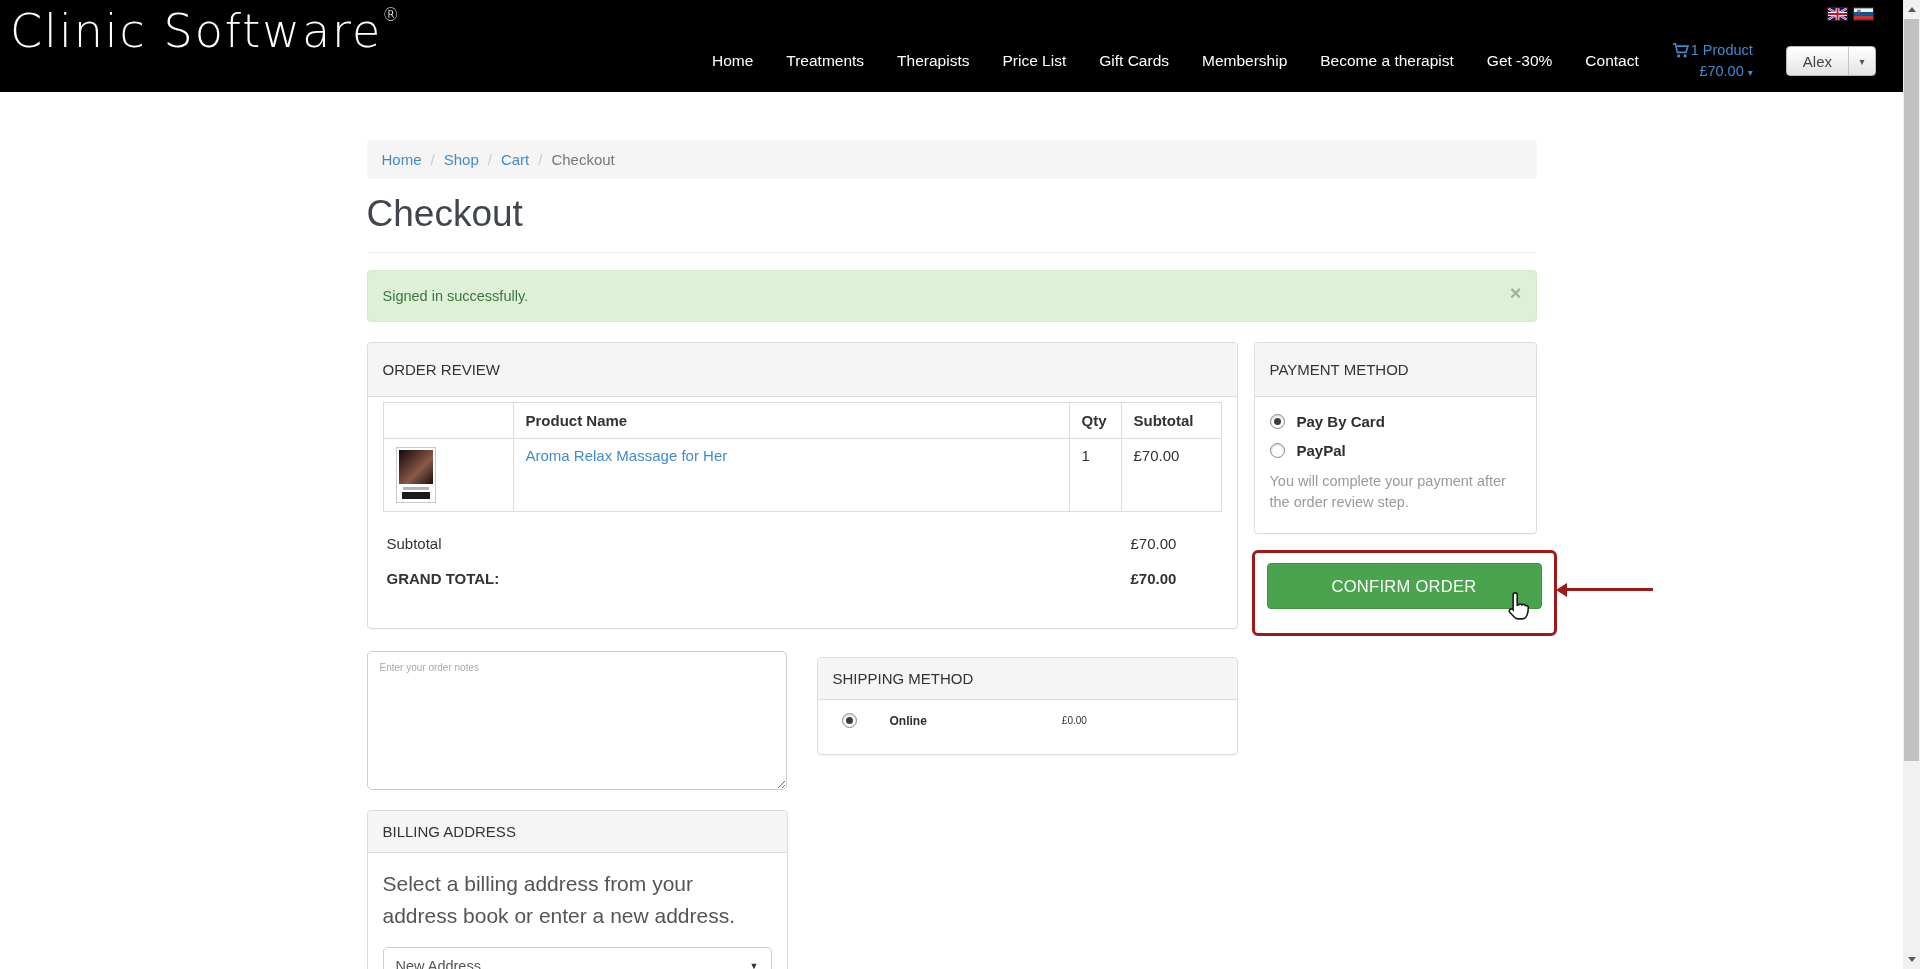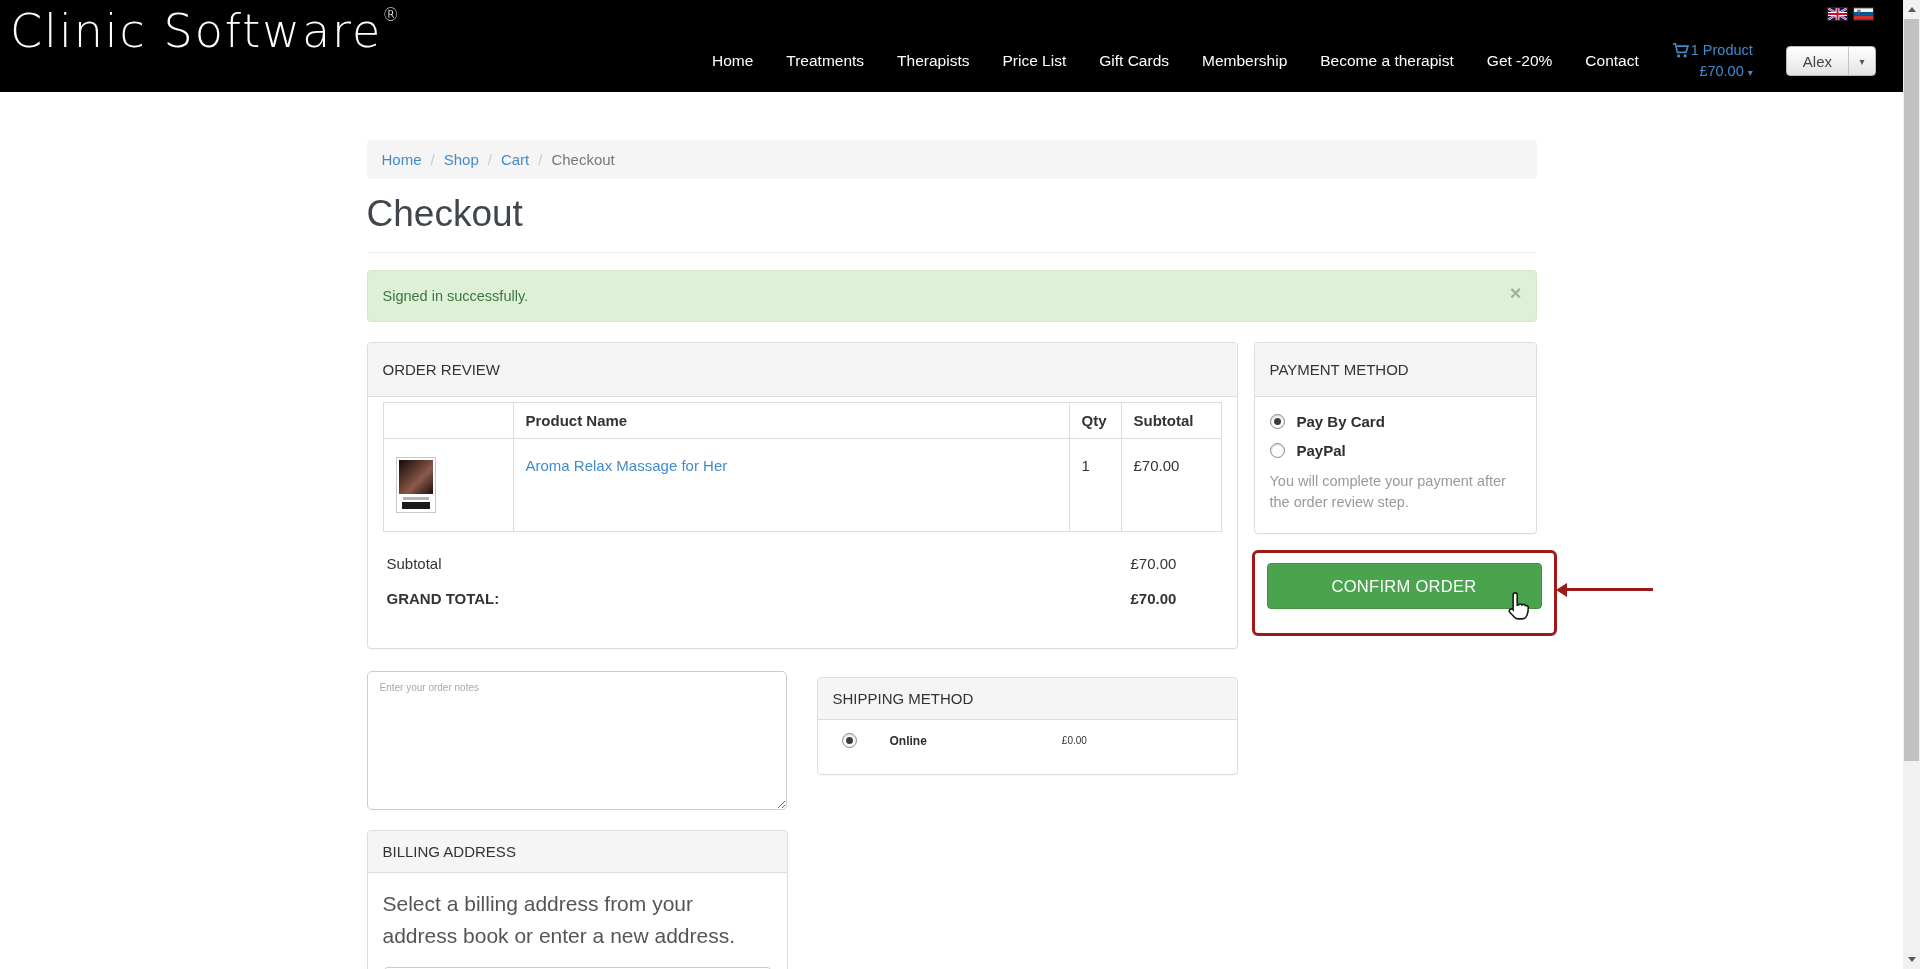--- a/index.html
+++ b/index.html
@@ -52,21 +52,21 @@
 
   .panel{border:1px solid var(--panel-border); border-radius:4px; background:#fff;
     box-shadow:0 1px 1px rgba(0,0,0,.04);}
   .panel-heading{background:var(--panel-header-bg); border-bottom:1px solid var(--panel-border);
     padding:18px 15px; font-size:15px; color:#333; border-radius:3px 3px 0 0;}
   .panel-sm .panel-heading{padding:12px 15px;}
 
   
   .or-body{padding:5px 15px 32px;}
   table.order{width:100%; border-collapse:collapse; font-size:15px;}
-  table.order th, table.order td{border:1px solid var(--panel-border); padding:18px 12px;
+  table.order th, table.order td{border:1px solid var(--panel-border); padding:8px 12px;
     text-align:left; vertical-align:top;}
   table.order th{font-weight:600; padding:9px 12px; color:#333;}
   .col-thumb{width:130px;} .col-qty{width:52px;} .col-sub{width:100px;}
   td.cell-prod{height:68px;}
   .prod-link{color:var(--accent-blue); cursor:pointer;}
   .thumb{width:40px; height:56px; background:#fff; border:1px solid #c9c9c9; padding:2px; cursor:pointer;}
   .thumb .timg{height:34px; background:linear-gradient(135deg,#120909 0%,#6d4337 45%,#8a5a49 60%,#1d0f0f 100%);}
   .thumb .tline{height:3px; margin:3px 4px 2px; background:#b5b5b5;}
   .thumb .tbar{height:7px; margin:2px 3px 0; background:#1a1a1a;}
   .totals{margin-top:14px; font-size:15px;}
@@ -152,21 +152,21 @@
     </div>
 
     <div class="navrow">
       <span class="navlink">Home</span>
       <span class="navlink">Treatments</span>
       <span class="navlink">Therapists</span>
       <span class="navlink">Price List</span>
       <span class="navlink">Gift Cards</span>
       <span class="navlink">Membership</span>
       <span class="navlink">Become a therapist</span>
-      <span class="navlink">Get -20%</span>
+      <span class="navlink">Get -30%</span>
       <span class="navlink">Contact</span>
 
       <div class="cartbox">
         <div class="l1">
           <span style="color:var(--accent-blue); display:flex;">
             <svg width="19" height="17" viewBox="0 0 20 18">
               <path d="M1 2h2.6l2 9h9.2l2-6.6H5.2" fill="none" stroke="currentColor" stroke-width="1.7"></path>
               <circle cx="7" cy="14.8" r="1.7" fill="currentColor"></circle>
               <circle cx="13.8" cy="14.8" r="1.7" fill="currentColor"></circle>
             </svg>

